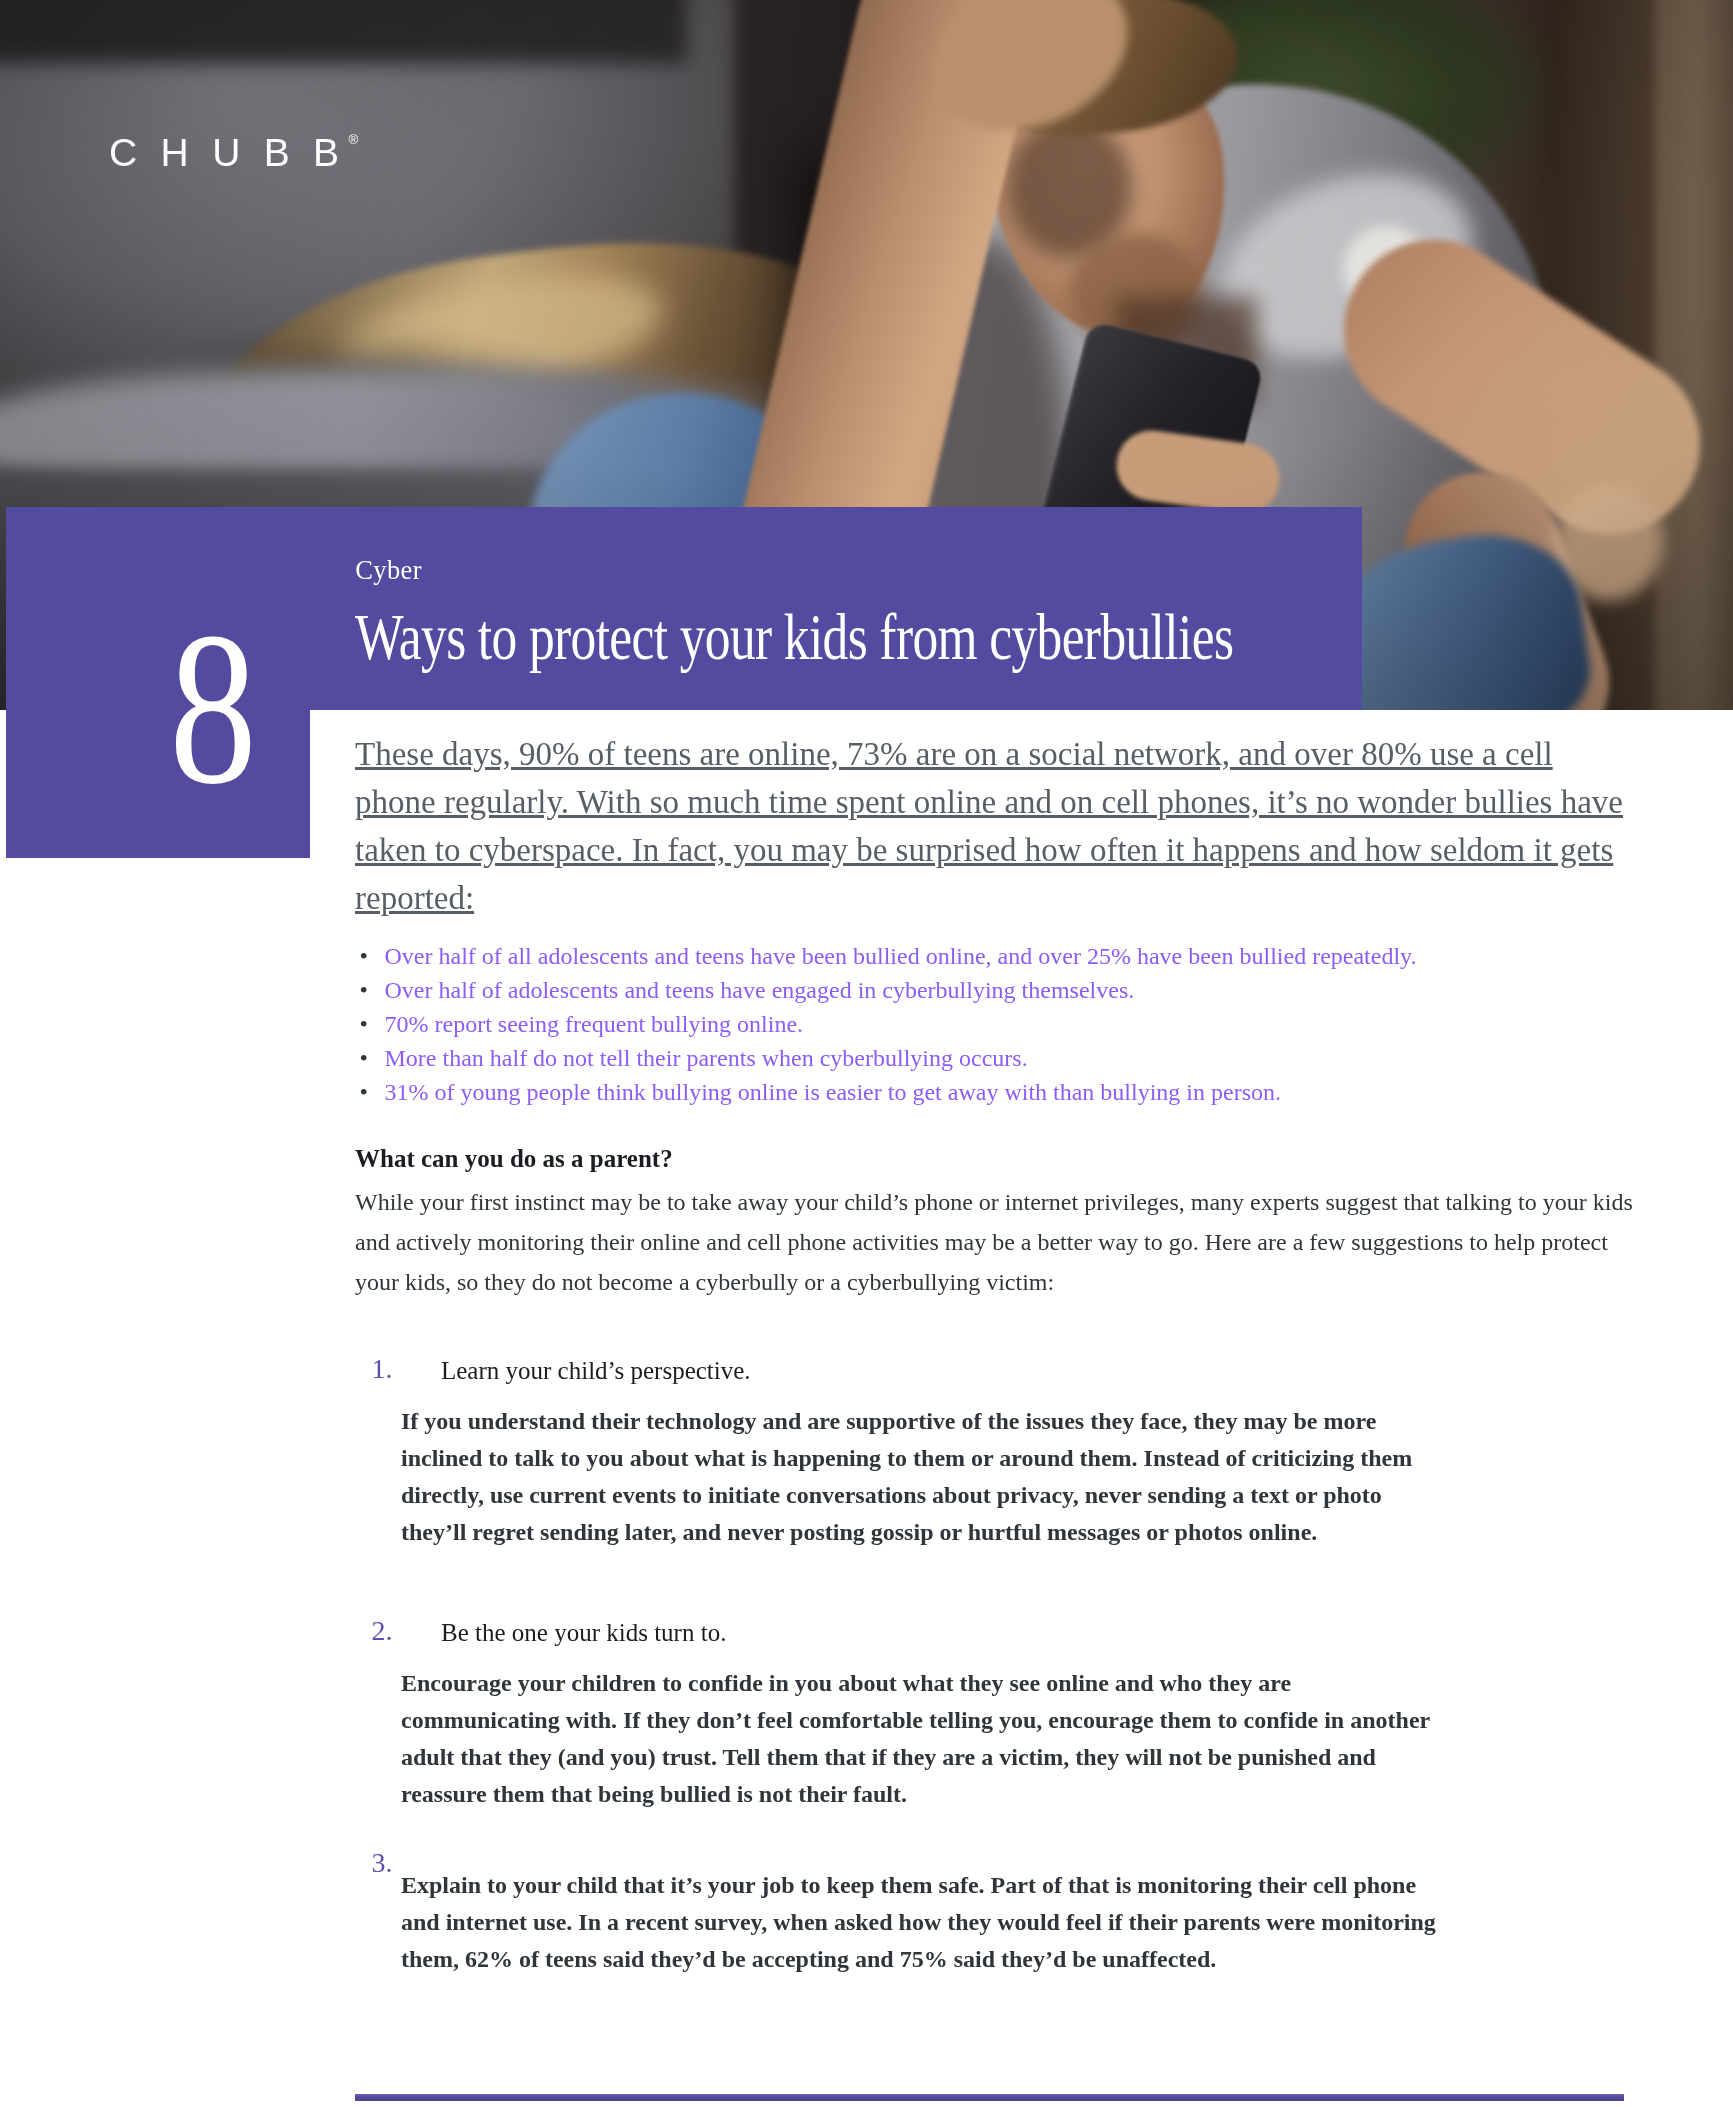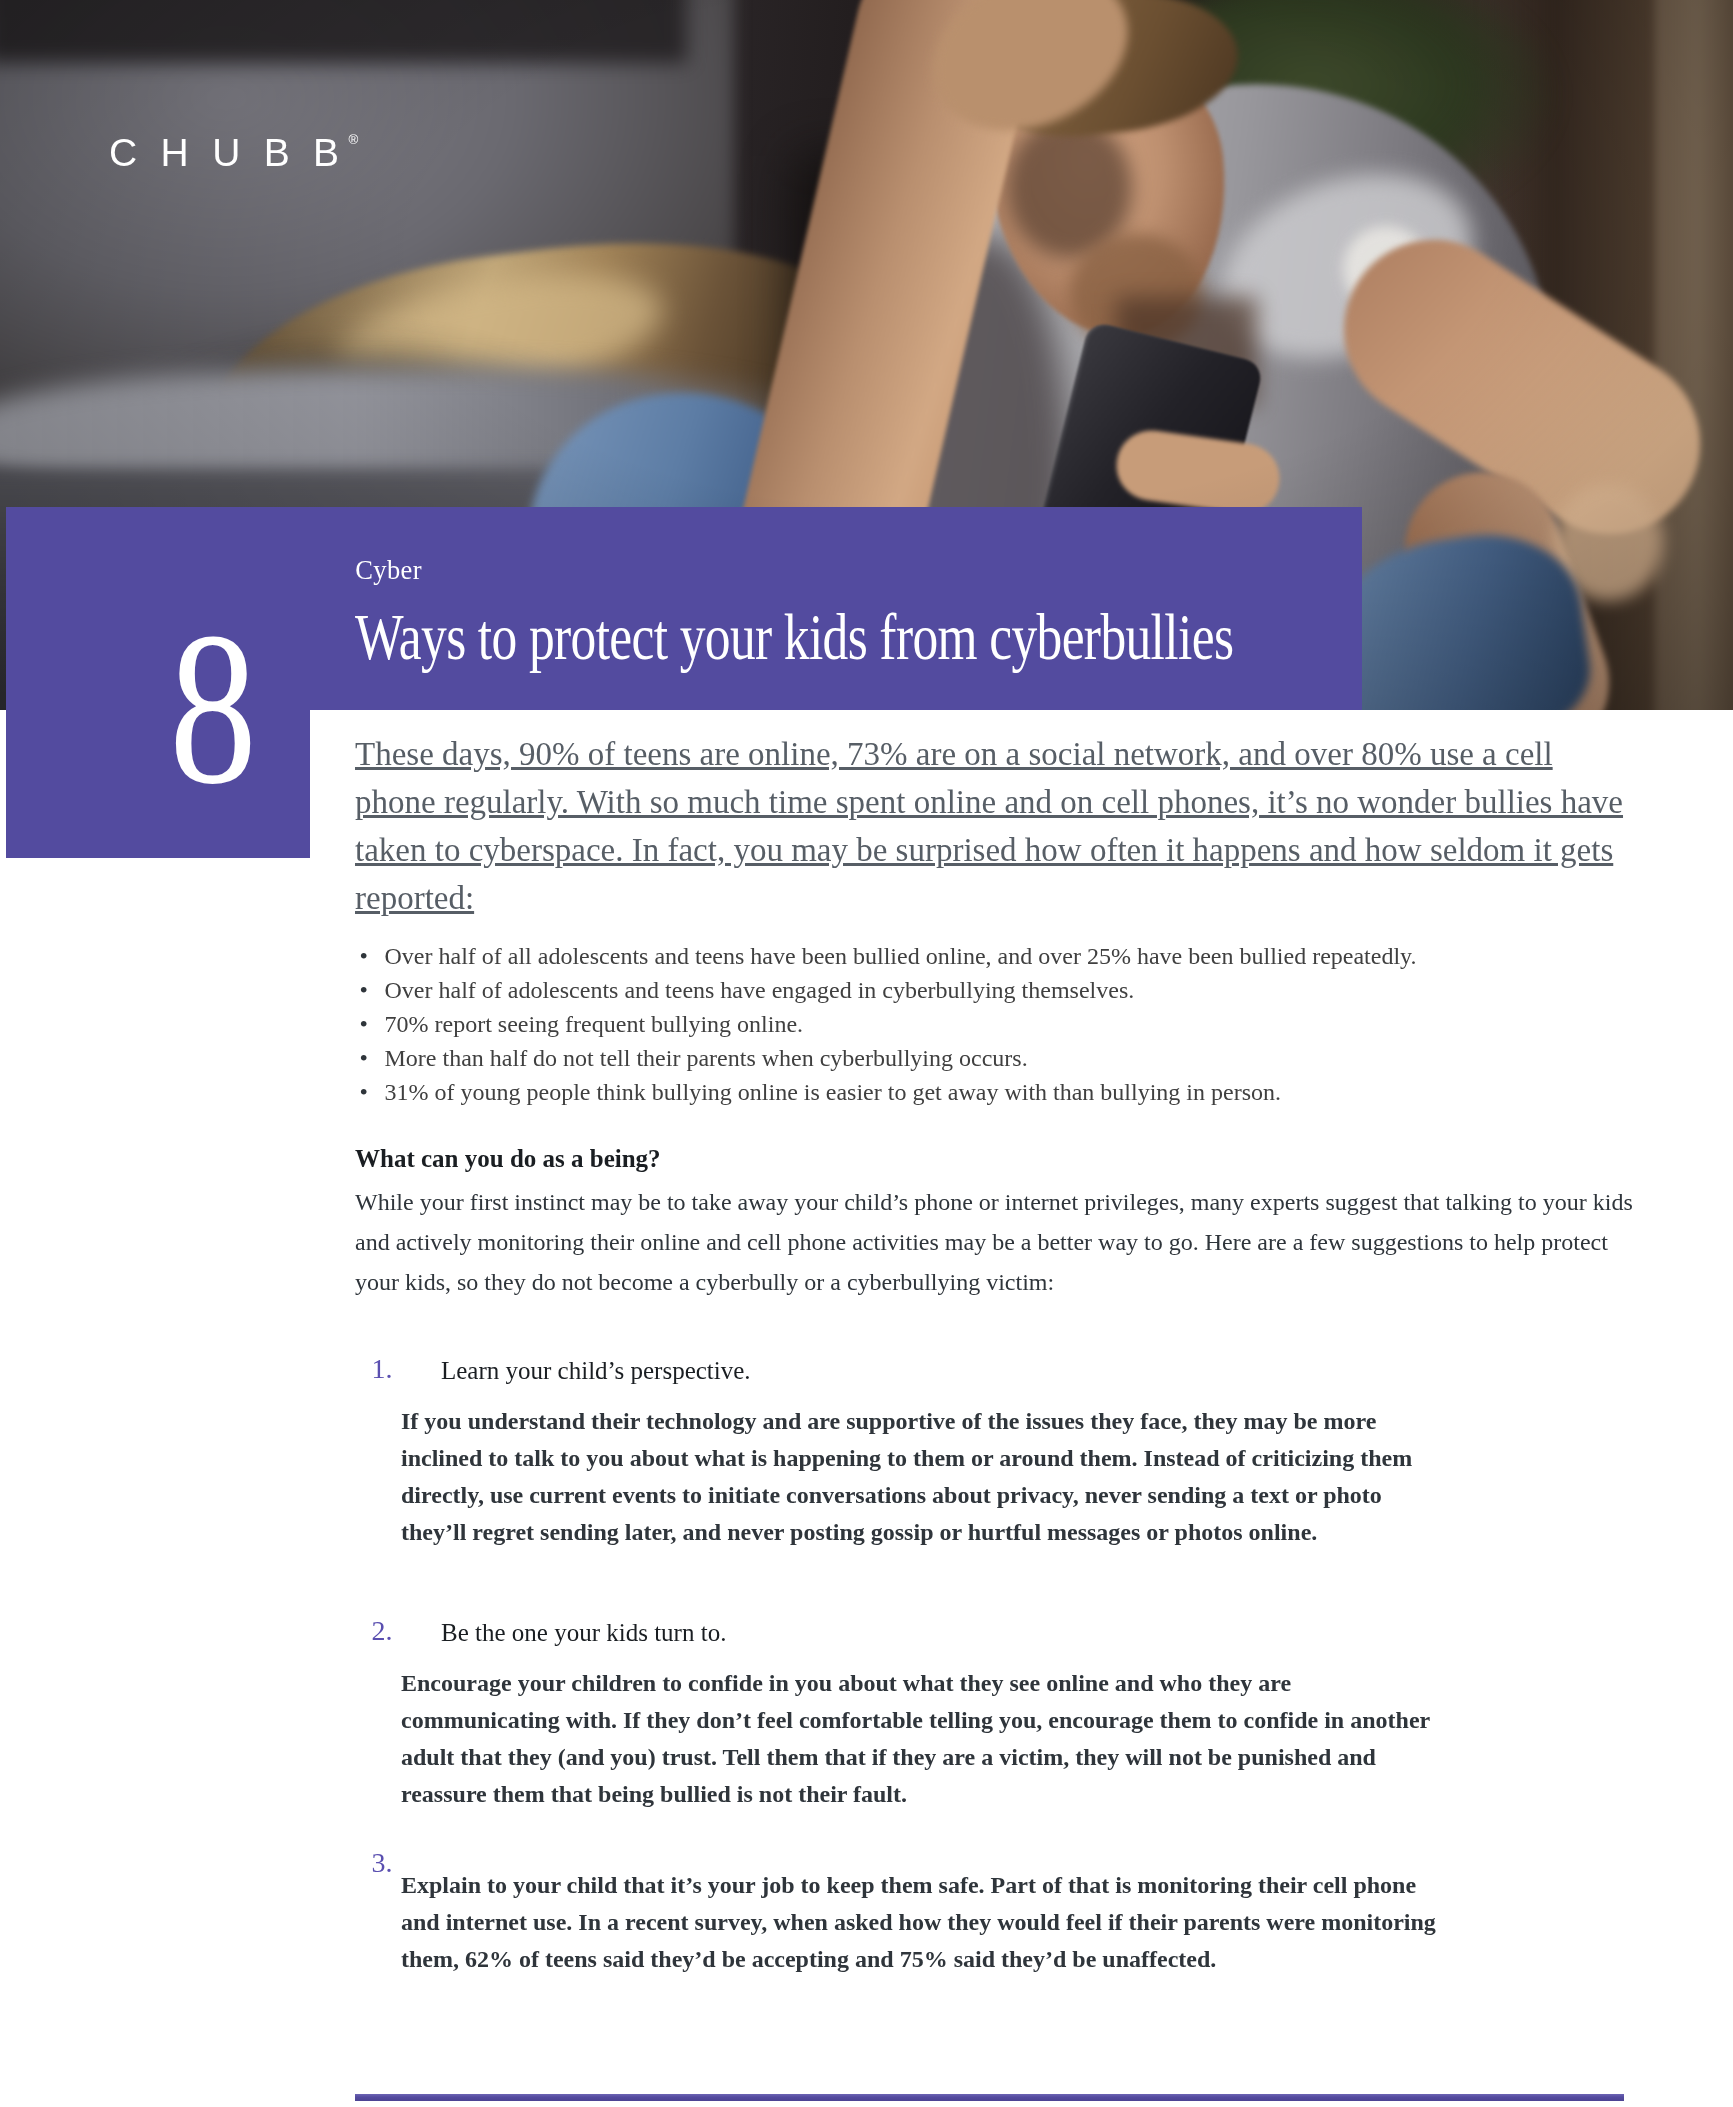--- a/index.html
+++ b/index.html
@@ -73,21 +73,21 @@
   .eyebrow{position:absolute;left:349px;top:48px;color:#ffffff;font-size:26.5px;line-height:1.2;letter-spacing:0.4px;}
   .title{position:absolute;left:349px;top:92px;color:#ffffff;font-size:66px;line-height:1.15;white-space:nowrap;
          transform:scaleX(.78);transform-origin:left top;letter-spacing:-0.8px;}
   .numblock{position:absolute;left:6.2px;top:507px;width:304px;height:351px;background:#534b9f;}
   .numblock .digit{position:absolute;left:0;top:92px;width:100%;text-align:center;color:#ffffff;
          font-size:219px;line-height:219px;transform:translateX(55px) scaleX(.8);transform-origin:center top;}
 
   
   .intro{position:absolute;left:355px;top:730px;width:1269px;font-size:33px;line-height:48px;color:#575e66;text-decoration:underline;}
   .bullets{position:absolute;left:358px;top:939px;width:1288px;margin:0;padding:0;list-style:none;}
-  .bullets li{position:relative;padding-left:26.5px;font-size:24px;line-height:34px;color:#404040;}
+  .bullets li{position:relative;padding-left:26.5px;font-size:24px;line-height:34px;color:#8b5cf6;}
   .bullets li::before{content:"\2022";position:absolute;left:1.6px;top:0;color:#2f353b;}
   .parent-heading{position:absolute;left:355px;top:1145px;font-size:25px;font-weight:bold;color:#1a1e22;}
   .parent-body{position:absolute;left:355px;top:1182px;width:1288px;font-size:24px;line-height:40px;color:#2f353b;}
 
   .tip{position:absolute;left:355px;width:1140px;}
   .tip-1{top:1356px;} .tip-2{top:1618px;} .tip-3{top:1850px;}
   .tip .num{position:absolute;left:16.4px;top:-3.1px;font-size:28px;color:#5a4fb0;}
   .tip .head{margin-left:86px;font-size:25px;font-weight:normal;color:#1a1e22;line-height:1.2;}
   .tip .body{margin-left:46px;margin-top:17px;width:1038px;font-size:24px;line-height:37px;color:#2f353b;font-weight:bold;}
 
@@ -148,21 +148,21 @@
   <div class="intro">These days, 90% of teens are online, 73% are on a social network, and over 80% use a cell phone regularly. With so much time spent online and on cell phones, it’s no wonder bullies have taken to cyberspace. In fact, you may be surprised how often it happens and how seldom it gets reported:</div>
 
   <ul class="bullets">
     <li>Over half of all adolescents and teens have been bullied online, and over 25% have been bullied repeatedly.</li>
     <li>Over half of adolescents and teens have engaged in cyberbullying themselves.</li>
     <li>70% report seeing frequent bullying online.</li>
     <li>More than half do not tell their parents when cyberbullying occurs.</li>
     <li>31% of young people think bullying online is easier to get away with than bullying in person.</li>
   </ul>
 
-  <div class="parent-heading">What can you do as a being?</div>
+  <div class="parent-heading">What can you do as a parent?</div>
   <div class="parent-body">While your first instinct may be to take away your child’s phone or internet privileges, many experts suggest that talking to your kids and actively monitoring their online and cell phone activities may be a better way to go. Here are a few suggestions to help protect your kids, so they do not become a cyberbully or a cyberbullying victim:</div>
 
   <div class="tip tip-1">
     <span class="num">1.</span>
     <div class="head">Learn your child’s perspective.</div>
     <div class="body">If you understand their technology and are supportive of the issues they face, they may be more inclined to talk to you about what is happening to them or around them. Instead of criticizing them directly, use current events to initiate conversations about privacy, never sending a text or photo they’ll regret sending later, and never posting gossip or hurtful messages or photos online.</div>
   </div>
   <div class="tip tip-2">
     <span class="num">2.</span>
     <div class="head">Be the one your kids turn to.</div>

